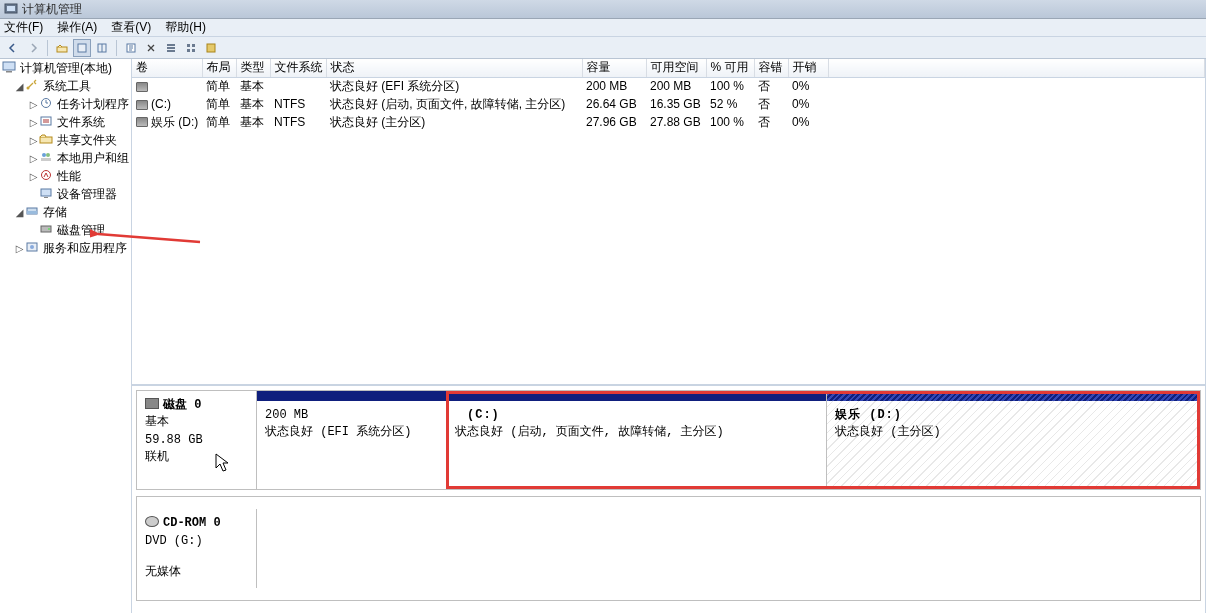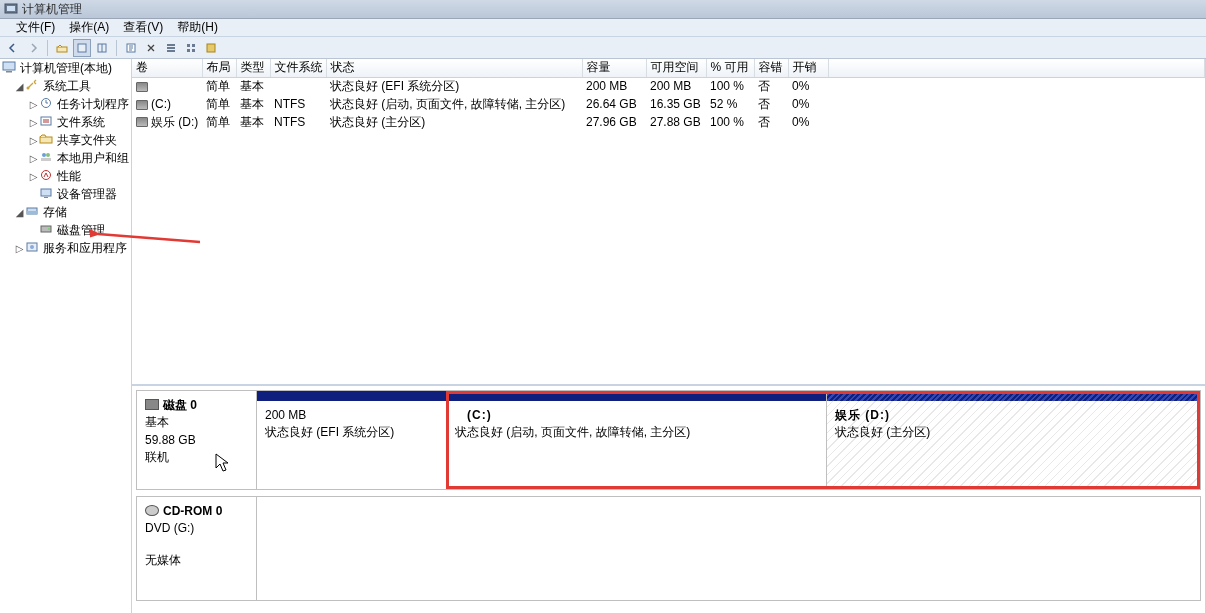--- a/index.html
+++ b/index.html
@@ -22,21 +22,21 @@
     text-align: center;
   }
   .titlebar .icon {
     width: 14px; height: 14px; margin-right: 4px;
     display: inline-block;
   }
   .menubar {
     height: 18px;
     background: #e9eff6;
     display: flex; align-items: center;
-    padding-left: 16px;
+    padding-left: 4px;
     border-bottom: 1px solid #c9d4e2;
     gap: 14px;
   }
   .menubar span { cursor: default; }
   .toolbar {
     height: 22px;
     background: #e9eff6;
     border-bottom: 1px solid #b9c5d4;
     display: flex; align-items: center;
     padding-left: 4px;
@@ -130,20 +130,21 @@
     flex: 1;
     overflow: auto;
     padding: 4px 4px 0 4px;
   }
   .disk-row {
     display: flex;
     border: 1px solid #bfbfbf;
     margin-bottom: 6px;
     min-height: 100px;
     background: #fff;
+    font-family: Liberation Mono, monospace;
   }
   .disk-info {
     width: 120px;
     border-right: 1px solid #bfbfbf;
     padding: 6px 8px;
     line-height: 1.45;
   }
   .disk-info .dname { font-weight: bold; }
   .disk-info .diskicon {
     width: 14px; height: 11px;
@@ -472,21 +473,21 @@
               background-image: repeating-linear-gradient(135deg, transparent 0, transparent 5px, #e8e8e8 5px, #e8e8e8 6px);">
             <div class="stripe hatch"></div>
             <div class="pb">
               <div class="plabel">娱乐  (D:)</div>
               <div>状态良好 (主分区)</div>
             </div>
           </div>
         </div>
       </div>
 
-      <div class="disk-row cdrom" style="min-height:105px;">
+      <div class="disk-row cdrom" style="min-height:105px;align-items:center;">
         <div class="disk-info">
           <div><span class="diskicon" style="border-radius:50%;background:#ccc;"></span><span class="dname">CD-ROM 0</span></div>
           <div>DVD (G:)</div>
           <div style="height:14px"></div>
           <div>无媒体</div>
         </div>
         <div class="disk-parts"></div>
       </div>
     </div>
   </div>

